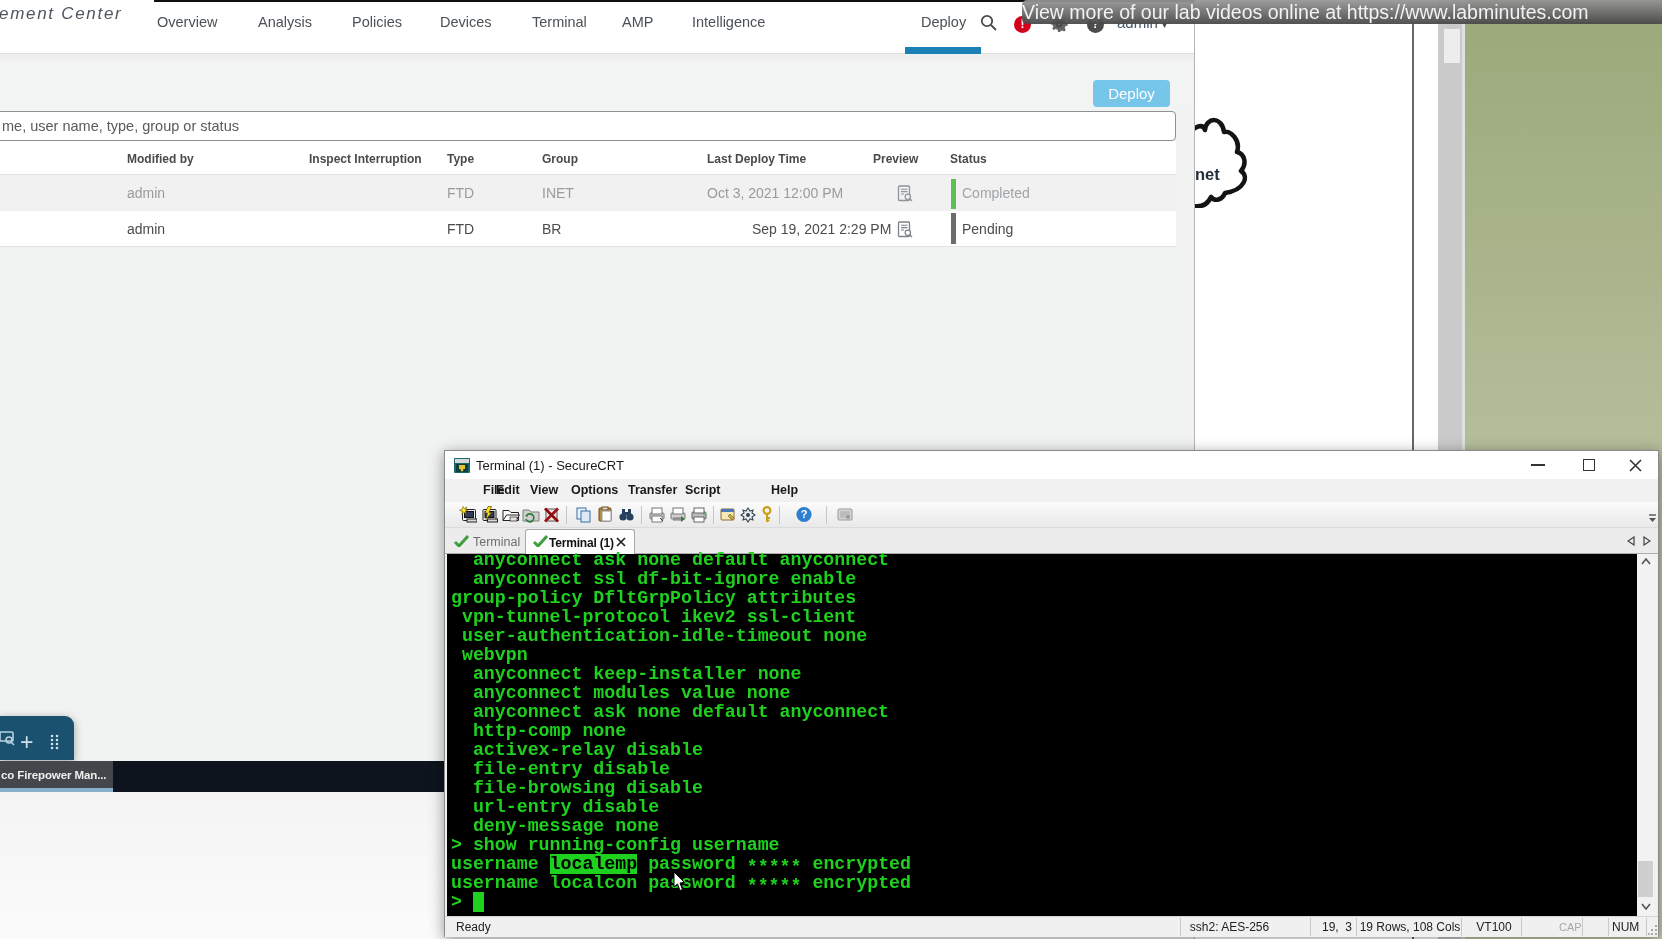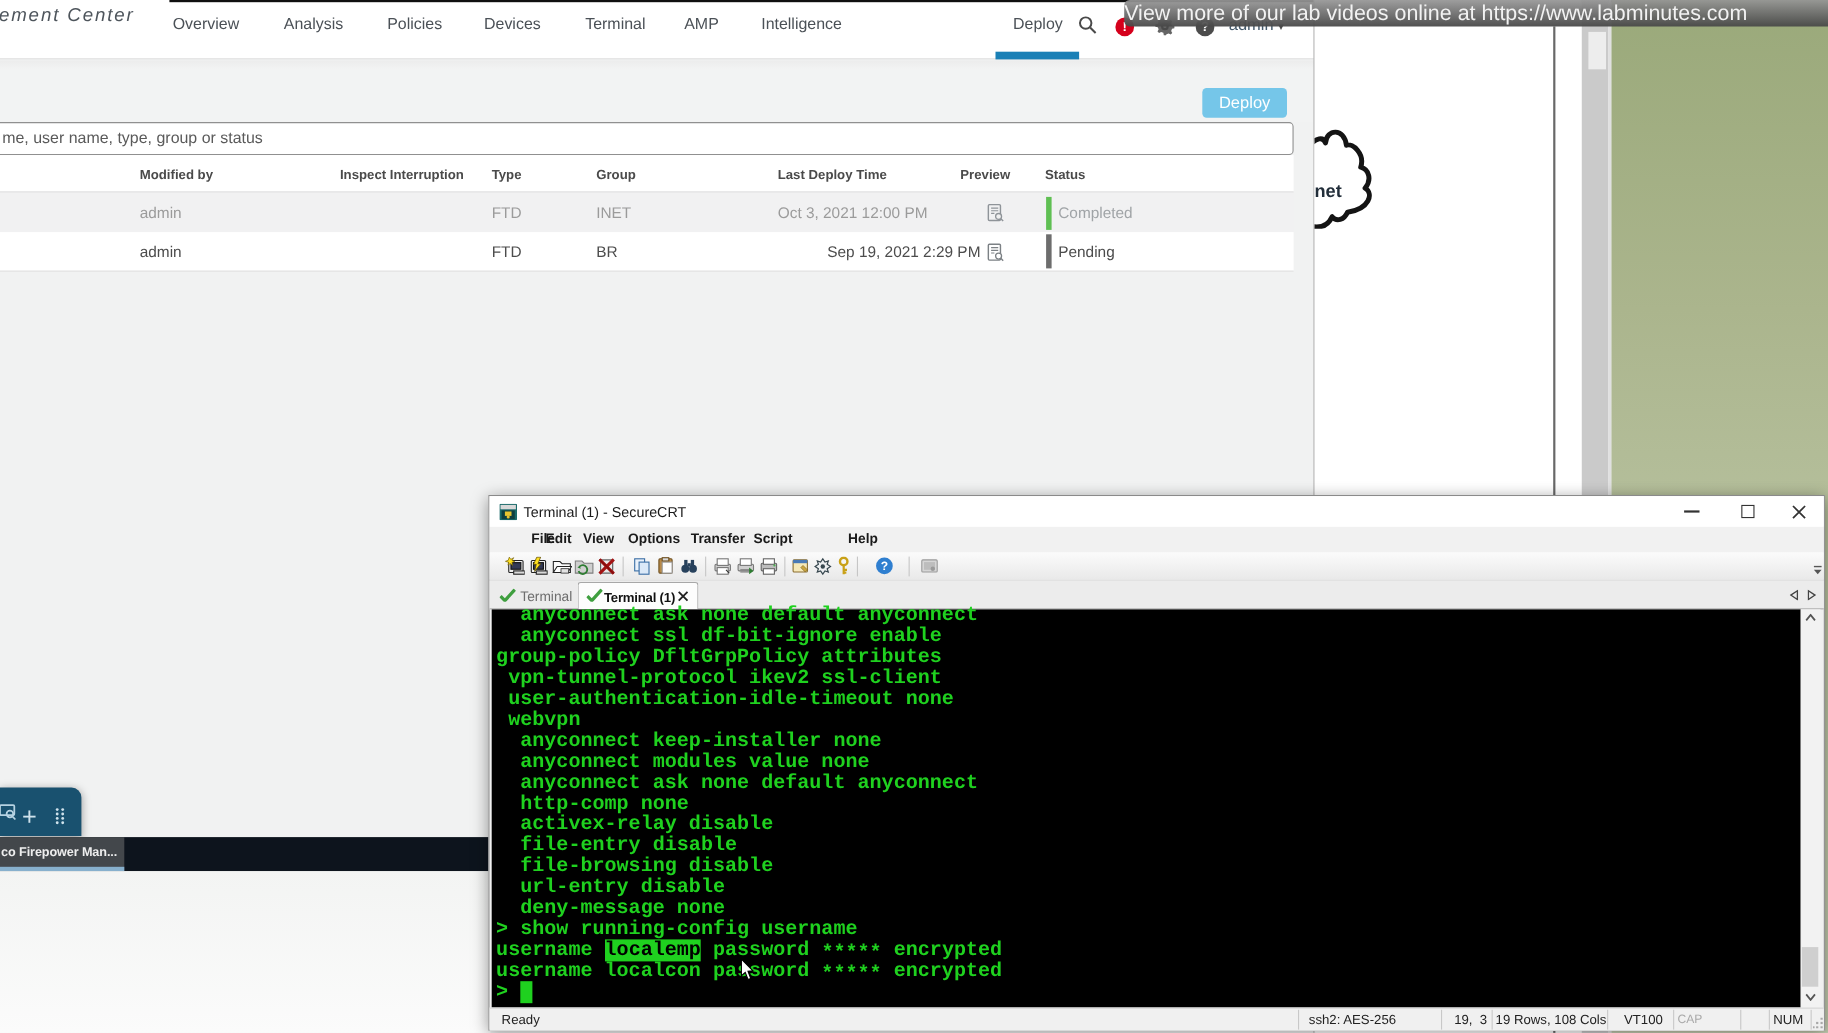--- a/index.html
+++ b/index.html
@@ -304,21 +304,21 @@
   <div class="abs stsep" style="left:735px;top:467px;"></div>
   <div class="abs st" style="left:737px;top:469px;width:95px;text-align:center;">ssh2: AES-256</div>
   <div class="abs stsep" style="left:865px;top:467px;"></div>
   <div class="abs st" style="left:869px;top:469px;width:46px;text-align:center;">19,&nbsp;&nbsp;3</div>
   <div class="abs stsep" style="left:911px;top:467px;"></div>
   <div class="abs st" style="left:914px;top:469px;width:102px;text-align:center;">19 Rows, 108 Cols</div>
   <div class="abs stsep" style="left:1016px;top:467px;"></div>
   <div class="abs st" style="left:1027px;top:469px;width:44px;text-align:center;">VT100</div>
   <div class="abs stsep" style="left:1076px;top:467px;"></div>
   <div class="abs stsep" style="left:1137px;top:467px;"></div>
-  <div class="abs st" style="left:1080px;top:470px;color:#a9a9a9;font-size:11px;">CAP</div>
+  <div class="abs st" style="left:1114px;top:470px;color:#a9a9a9;font-size:11px;">CAP</div>
   <div class="abs stsep" style="left:1163px;top:467px;"></div>
   <div class="abs st" style="left:1167px;top:469px;">NUM</div>
   <div class="abs stsep" style="left:1201px;top:467px;"></div>
   <svg class="abs" style="left:1203px;top:474px;" width="10" height="10" viewBox="0 0 10 10">
       <g fill="#a8a8a8">
         <rect x="7" y="0" width="2" height="2"></rect>
         <rect x="7" y="4" width="2" height="2"></rect>
         <rect x="7" y="8" width="2" height="2"></rect>
         <rect x="3" y="4" width="2" height="2"></rect>
         <rect x="3" y="8" width="2" height="2"></rect>

